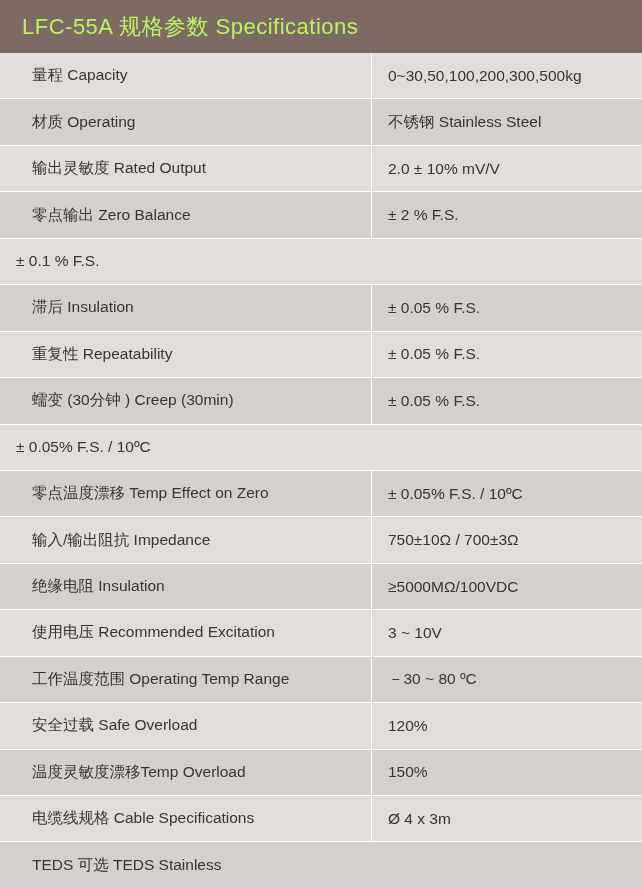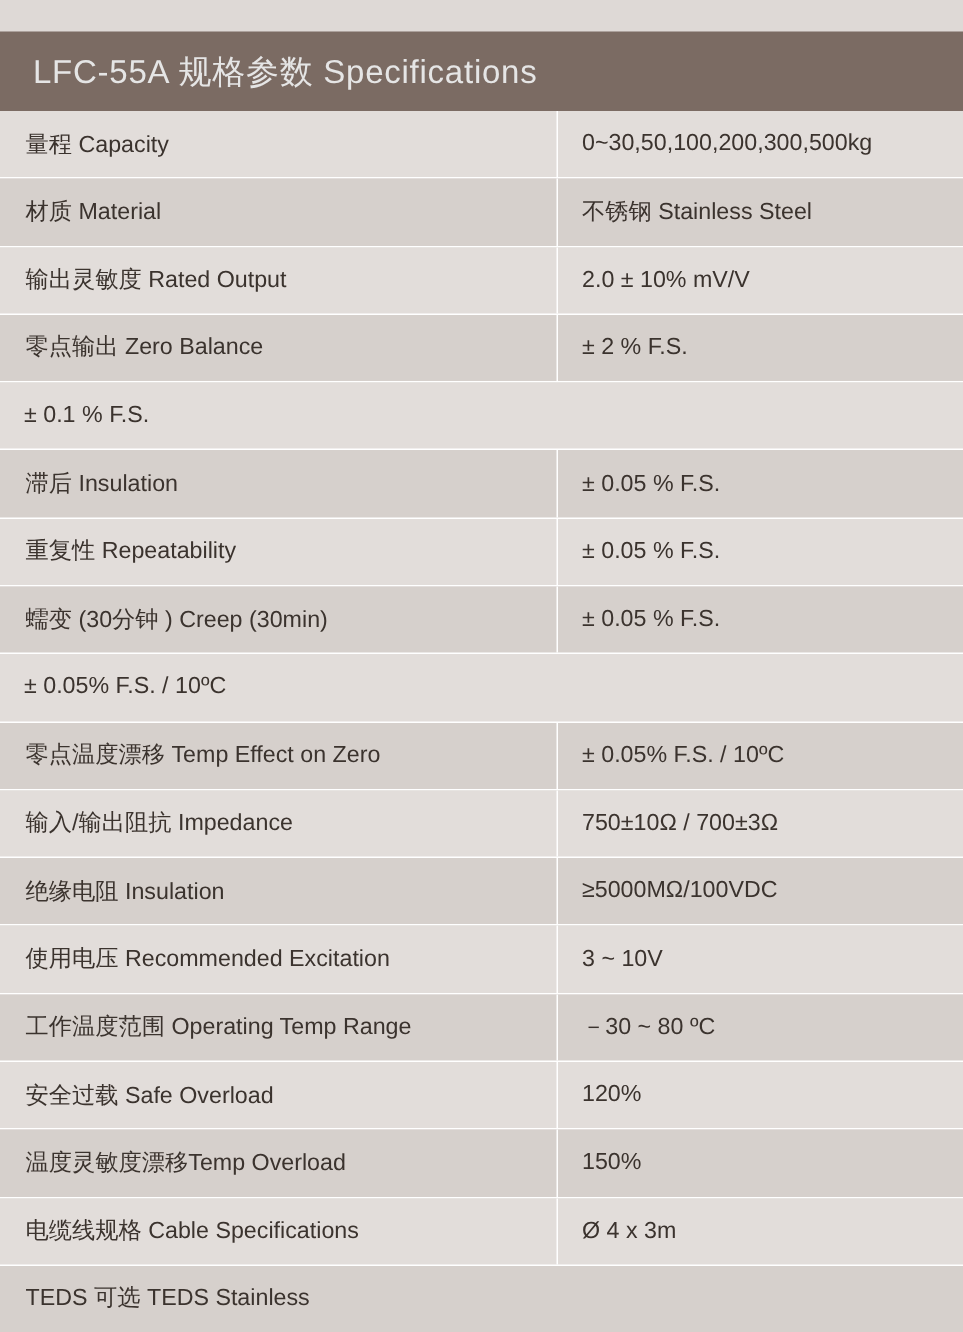--- a/index.html
+++ b/index.html
@@ -17,27 +17,26 @@
     width: 642px;
     height: 888px;
     box-sizing: border-box;
     background: #ded9d6;
     display: flex;
     flex-direction: column;
   }
   .spec-header {
     height: 53px;
     background: #7b6b63;
-    color: #e5e5e5;
+    color: #bef264;
     display: flex;
     align-items: center;
     padding-left: 22px;
     box-sizing: border-box;
     flex: 0 0 auto;
-    margin-top: 21px;
   }
   .spec-header .title {
     font-size: 22px;
     letter-spacing: 0.5px;
     font-weight: normal;
     white-space: nowrap;
   }
   .rows {
     flex: 1 1 auto;
     display: flex;
@@ -64,21 +63,21 @@
     align-items: center;
     font-size: 15.5px;
     color: #3b332e;
     box-sizing: border-box;
     overflow: hidden;
     white-space: nowrap;
   }
   .cell-label {
     width: 372px;
     flex: 0 0 372px;
-    padding-left: 17px;
+    padding-left: 32px;
     border-right: 1px solid #ffffff;
   }
   .cell-value {
     flex: 1 1 auto;
     padding-left: 16px;
   }
   .row.full .cell-label {
     border-right: none;
     width: auto;
     flex: 1 1 auto;
@@ -94,21 +93,21 @@
   </div>
 
   <div class="rows">
 
     <div class="row base">
       <div class="cell cell-label">量程 Capacity</div>
       <div class="cell cell-value">0~30,50,100,200,300,500kg</div>
     </div>
 
     <div class="row alt">
-      <div class="cell cell-label">材质 Material</div>
+      <div class="cell cell-label">材质 Operating</div>
       <div class="cell cell-value">不锈钢 Stainless Steel</div>
     </div>
 
     <div class="row base">
       <div class="cell cell-label">输出灵敏度 Rated Output</div>
       <div class="cell cell-value">2.0 ± 10% mV/V</div>
     </div>
 
     <div class="row alt">
       <div class="cell cell-label">零点输出  Zero Balance</div>

